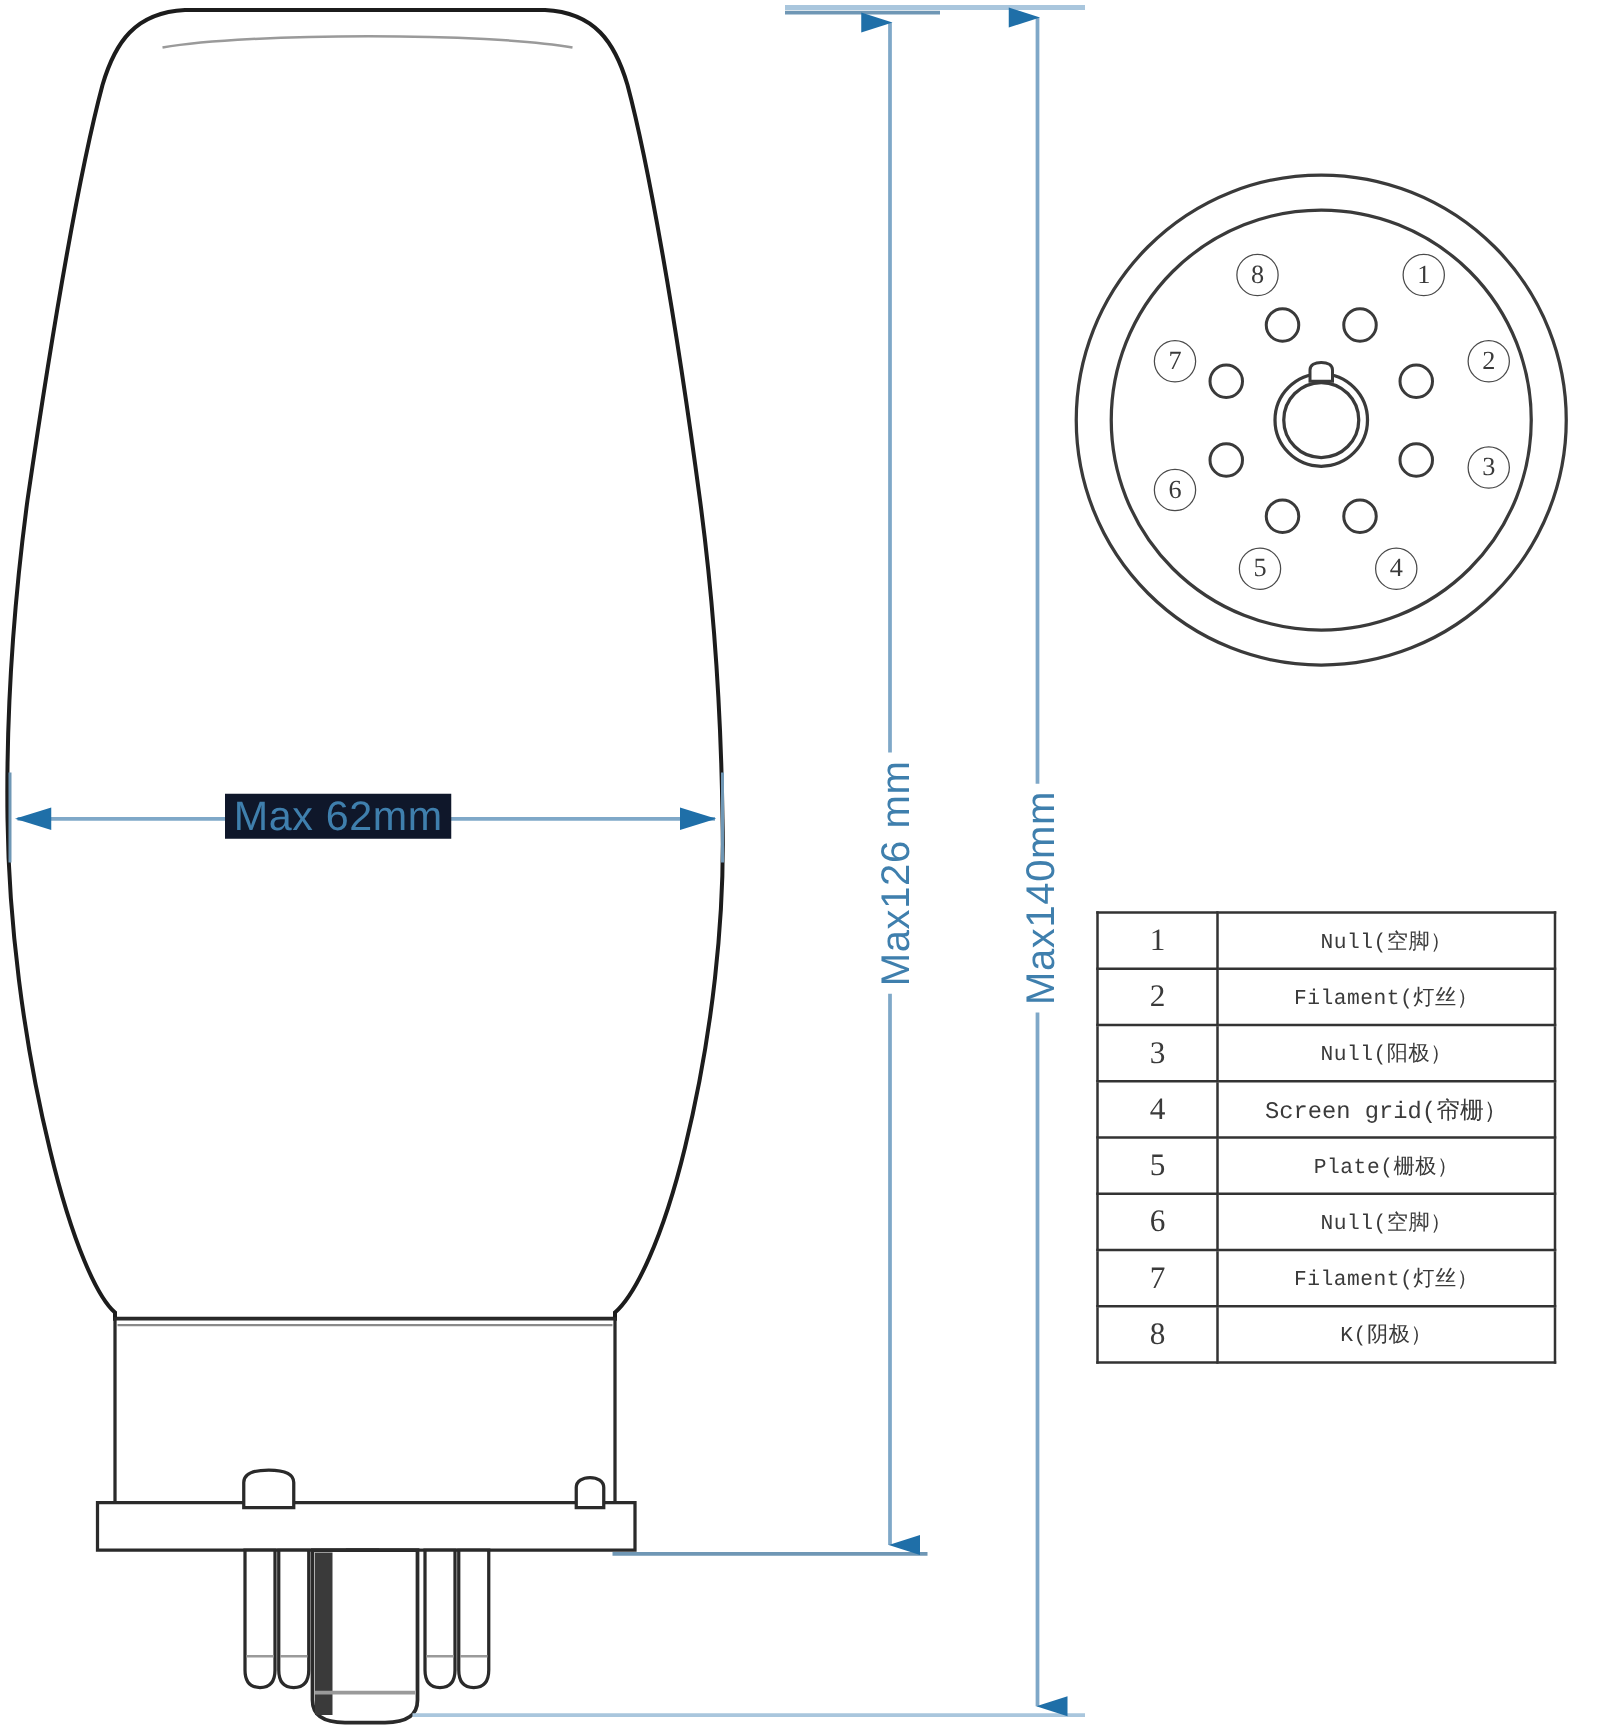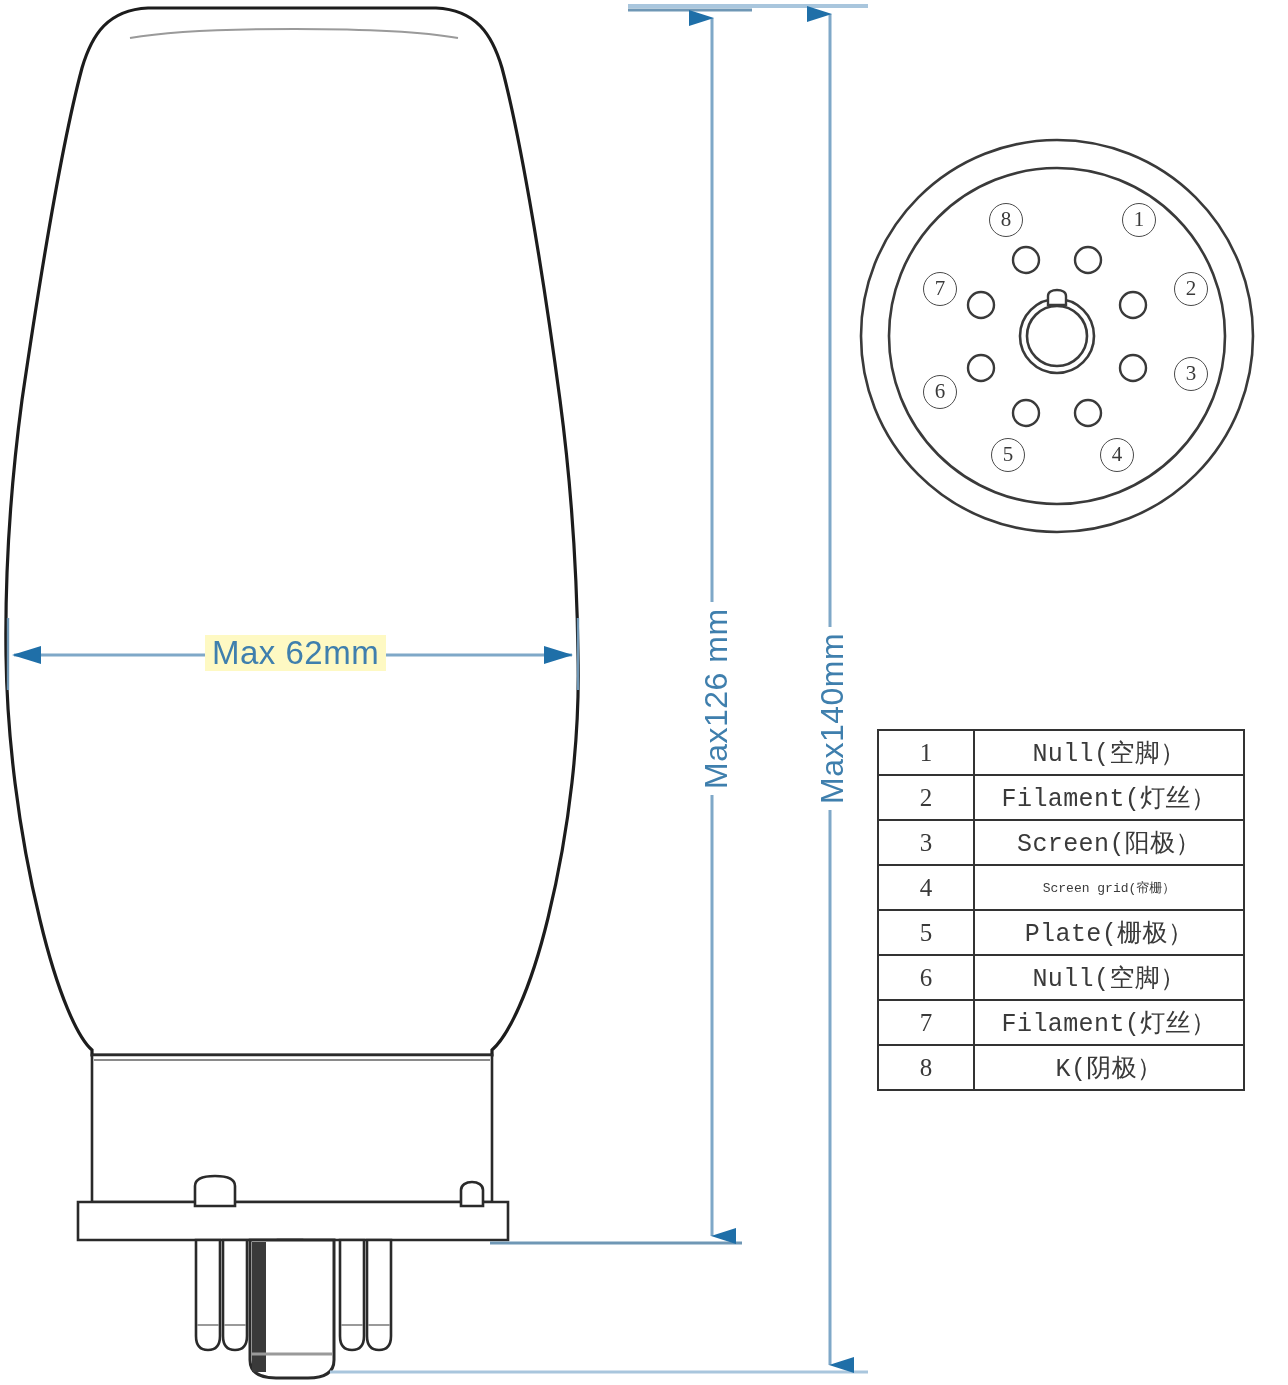--- a/index.html
+++ b/index.html
@@ -28,23 +28,23 @@
   
   .dim-label {
     position: absolute;
     color: #3f7fad;
     font-family: "Liberation Sans", sans-serif;
     font-weight: 400;
     white-space: nowrap;
     letter-spacing: 0.5px;
   }
   #label-width {
-    left: 205px; top: 635px;
+    left: 180px; top: 635px;
     font-size: 33px;
-    background: #fef9c3;
+    background: #0f172a;
     padding: 0 7px;
     line-height: 36px;
   }
   #label-h126 {
     left: 0; top: 0;
     font-size: 32px;
     transform-origin: left top;
     transform: translate(697px, 795px) rotate(-90deg);
     background: #ffffff;
     padding: 2px 6px;
@@ -75,25 +75,25 @@
     color: #3a3a3a;
     font-family: "Liberation Mono", monospace;
     padding: 0;
   }
   #pin-table td.pin-no {
     width: 96px;
     font-size: 25px;
     font-family: "Liberation Serif", serif;
   }
   #pin-table td.pin-fn {
-    font-size: 25px;
+    font-size: 17px;
     letter-spacing: 0.4px;
   }
   #pin-table tr.row-wide td.pin-fn {
-    font-size: 13px;
+    font-size: 19px;
     letter-spacing: 0;
   }
   
   .socket-num {
     position: absolute;
     width: 34px; height: 34px;
     border: 1.6px solid #4a4a4a;
     border-radius: 50%;
     color: #3a3a3a;
     font-family: "Liberation Serif", serif;
@@ -228,21 +228,21 @@
       <tr>
         <td class="pin-no">1</td>
         <td class="pin-fn">Null(空脚）</td>
       </tr>
       <tr>
         <td class="pin-no">2</td>
         <td class="pin-fn">Filament(灯丝）</td>
       </tr>
       <tr>
         <td class="pin-no">3</td>
-        <td class="pin-fn">Screen(阳极）</td>
+        <td class="pin-fn">Null(阳极）</td>
       </tr>
       <tr class="row-wide">
         <td class="pin-no">4</td>
         <td class="pin-fn">Screen grid(帘栅）</td>
       </tr>
       <tr>
         <td class="pin-no">5</td>
         <td class="pin-fn">Plate(栅极）</td>
       </tr>
       <tr>

